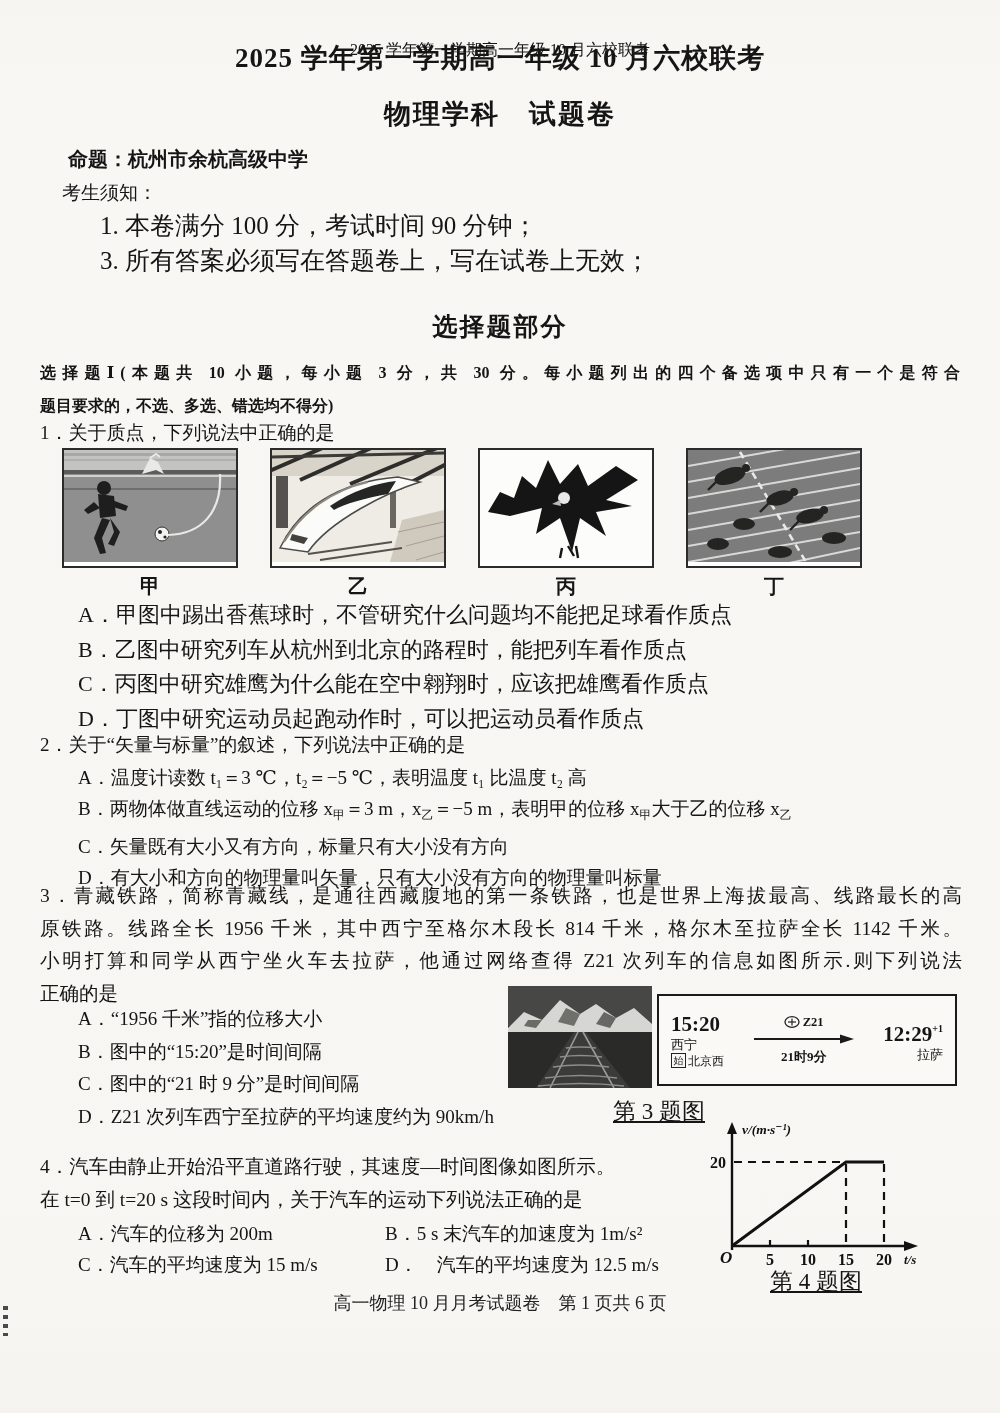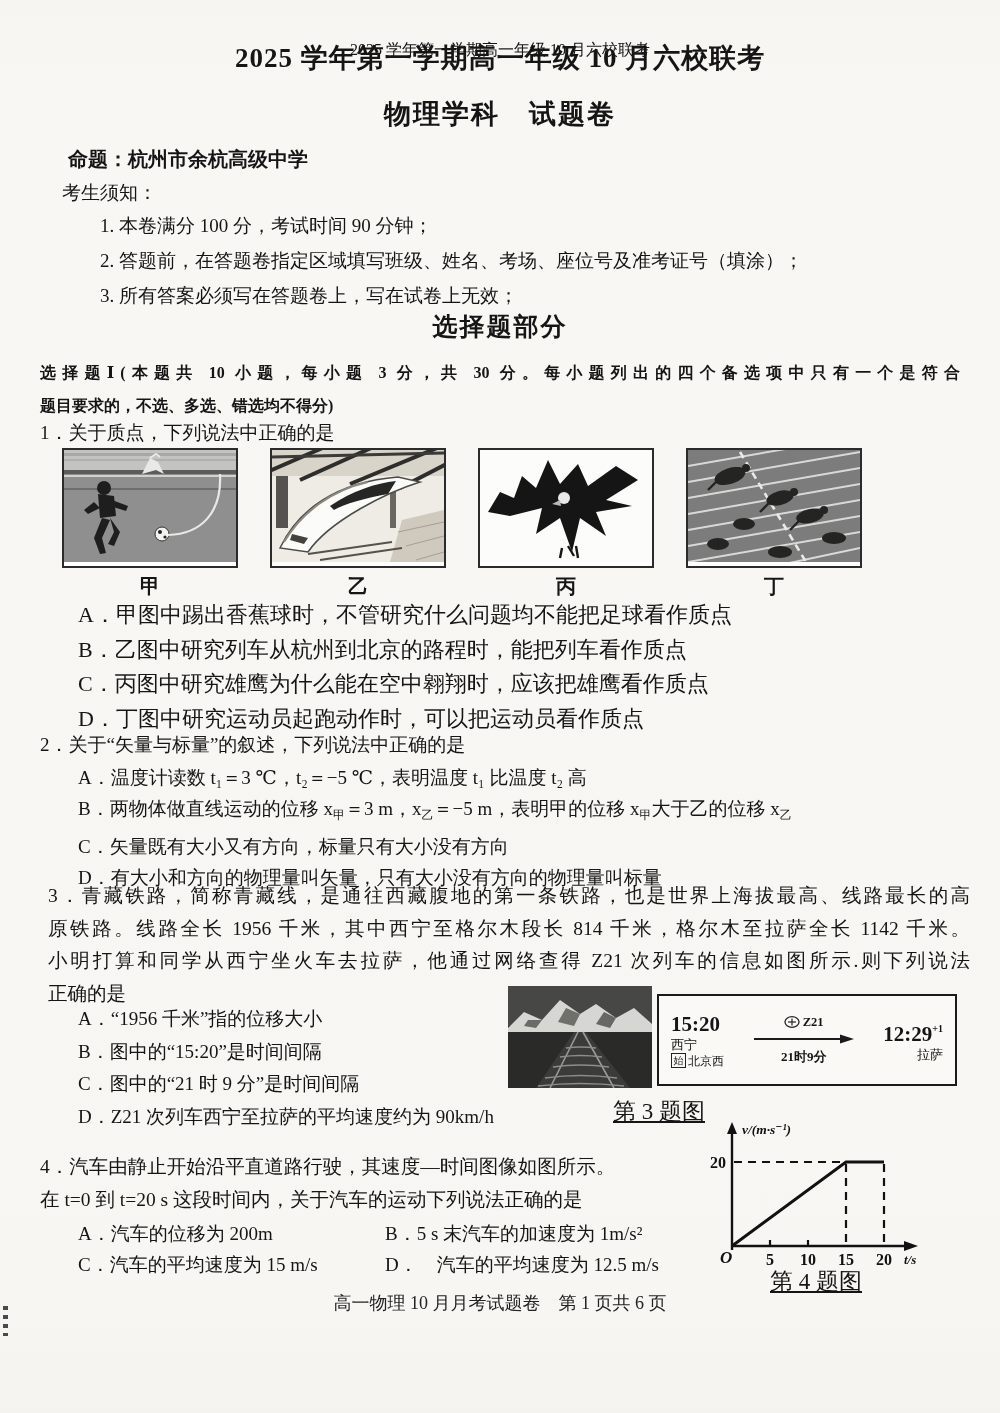--- a/index.html
+++ b/index.html
@@ -8,21 +8,21 @@
     background:linear-gradient(180deg,#f6f5f1 0%,#f8f7f4 8%,#f7f6f2 92%,#f4f3ef 100%);
     font-family:"Liberation Serif","DejaVu Serif",serif;
     color:#151515;
   }
   .abs{position:absolute;}
   .center{width:1000px;text-align:center;}
   .title{font-size:27px;font-weight:bold;letter-spacing:1px;}
   .subtitle{font-size:27px;font-weight:bold;letter-spacing:2px;}
   .setter{font-size:20px;font-weight:bold;}
   .notice-title{font-size:19px;}
-  .notices div{font-size:19px;line-height:35px;}
+  .notices div{font-size:25px;line-height:35px;}
   .section-title{font-size:25px;font-weight:bold;letter-spacing:2px;}
   .intro{font-size:16px;font-weight:bold;line-height:33px;width:920px;}
   .jlast{text-align:justify;text-align-last:justify;}
   .stem{font-size:19px;}
   .opts div{font-size:22px;line-height:34.5px;}
   .opts2 div{font-size:19px;line-height:31px;}
   .figrow{display:flex;justify-content:space-between;width:800px;}
   .fig{width:176px;}
   .photo{height:116px;border:2px solid #2b2b2b;background:#fff;overflow:hidden;}
   .flabel{text-align:center;margin-top:5px;font-size:20px;font-weight:bold;}
@@ -54,21 +54,20 @@
 
 <div id="page">
 
   <div class="abs center" style="top:40px;">2025 学年第一学期高一年级 10 月六校联考</div>
   <div class="abs center title" style="top:40px;">2025 学年第一学期高一年级 10 月六校联考</div>
   <div class="abs center subtitle" style="top:96px;">物理学科　试题卷</div>
   <div class="abs setter" style="top:146px;left:68px;">命题：杭州市余杭高级中学</div>
   <div class="abs notice-title" style="top:180px;left:62px;">考生须知：</div>
   <div class="abs notices" style="top:208px;left:100px;">
     <div>1. 本卷满分 100 分，考试时间 90 分钟；</div>
-    <div>2. 答题前，在答题卷指定区域填写班级、姓名、考场、座位号及准考证号（填涂）；</div>
     <div>3. 所有答案必须写在答题卷上，写在试卷上无效；</div>
   </div>
 
   <div class="abs center section-title" style="top:310px;">选择题部分</div>
   <div class="abs intro" style="top:356px;left:40px;">
     <div class="jlast">选择题Ⅰ(本题共 10 小题，每小题 3 分，共 30 分。每小题列出的四个备选项中只有一个是符合</div>
     <div>题目要求的，不选、多选、错选均不得分)</div>
   </div>
 
   <div class="abs stem" style="top:420px;left:40px;">1．关于质点，下列说法中正确的是</div>
@@ -190,21 +189,21 @@
   </div>
 
   <div class="abs stem" style="top:732px;left:40px;">2．关于“矢量与标量”的叙述，下列说法中正确的是</div>
   <div class="abs opts2" style="top:762px;left:78px;">
     <div>A．温度计读数 t₁＝3 ℃，t₂＝−5 ℃，表明温度 t₁ 比温度 t₂ 高</div>
     <div><span>B．两物体做直线运动的位移 x</span><span class="subsm">甲</span><span>＝3 m，x</span><span class="subsm">乙</span><span>＝−5 m，表明甲的位移 x</span><span class="subsm">甲</span><span>大于乙的位移 x</span><span class="subsm">乙</span></div>
     <div>C．矢量既有大小又有方向，标量只有大小没有方向</div>
     <div>D．有大小和方向的物理量叫矢量，只有大小没有方向的物理量叫标量</div>
   </div>
 
-  <div class="abs q3stem" style="top:880px;left:40px;margin-left:8px;">
+  <div class="abs q3stem" style="top:880px;left:40px;">
     <div class="jlast">3．青藏铁路，简称青藏线，是通往西藏腹地的第一条铁路，也是世界上海拔最高、线路最长的高</div>
     <div class="jlast">原铁路。线路全长 1956 千米，其中西宁至格尔木段长 814 千米，格尔木至拉萨全长 1142 千米。</div>
     <div class="jlast">小明打算和同学从西宁坐火车去拉萨，他通过网络查得 Z21 次列车的信息如图所示.则下列说法</div>
     <div>正确的是</div>
   </div>
   <div class="abs q3opts" style="top:1003px;left:78px;">
     <div>A．“1956 千米”指的位移大小</div>
     <div>B．图中的“15:20”是时间间隔</div>
     <div>C．图中的“21 时 9 分”是时间间隔</div>
     <div>D．Z21 次列车西宁至拉萨的平均速度约为 90km/h</div>

